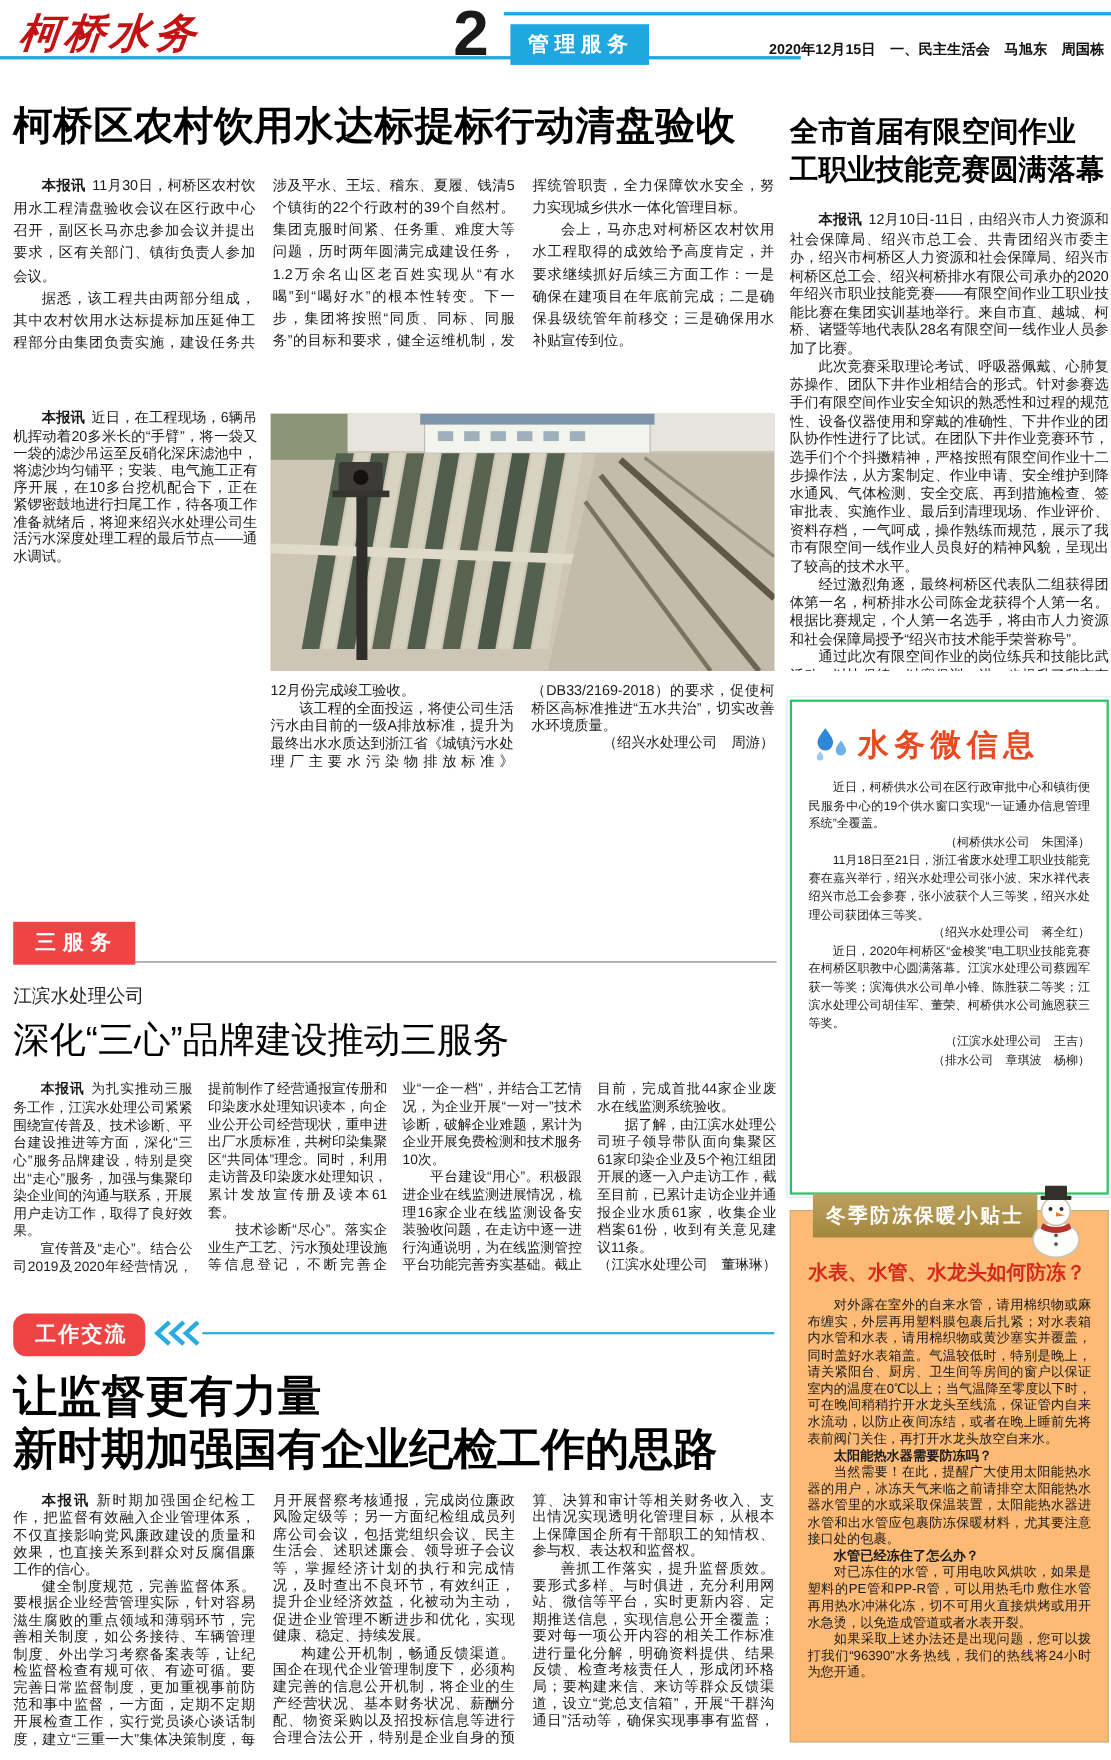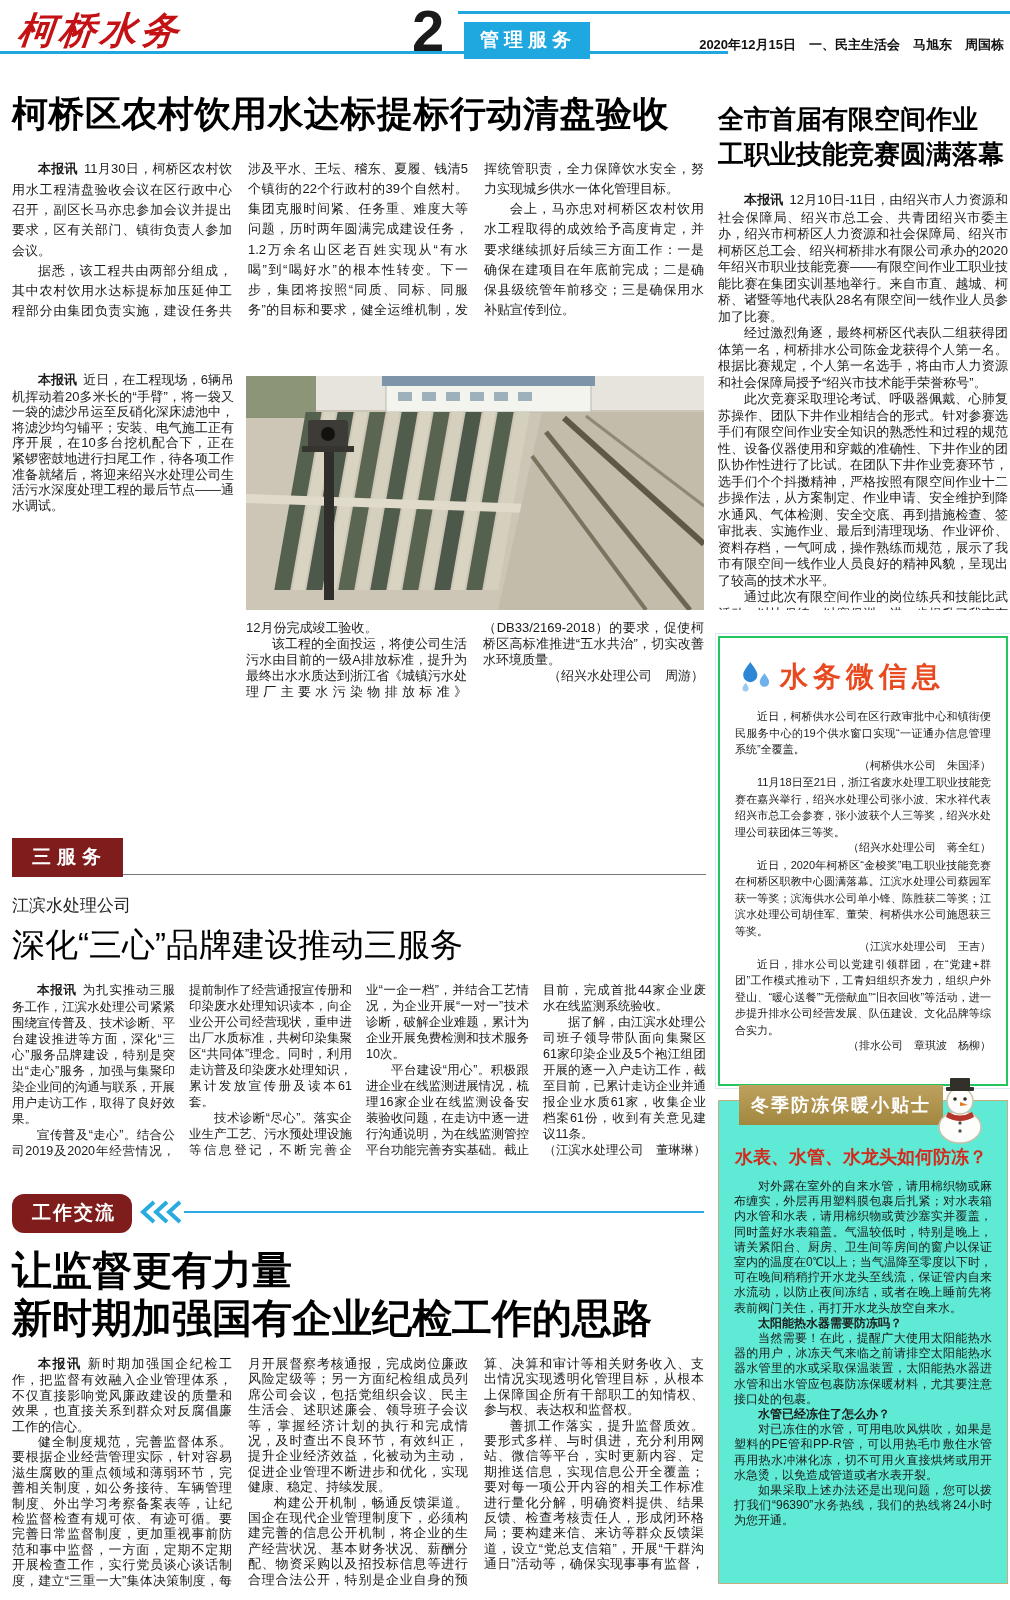--- a/index.html
+++ b/index.html
@@ -46,21 +46,21 @@
   .a2-left { position:absolute; left:0; top:2px; width:222px; height:344px; overflow:hidden; font-size:13px; line-height:15.6px; }
   .a2-photo { position:absolute; left:234px; top:6px; width:458px; height:234px; background:#cdc6b7; }
   .a2-photo svg { display:block; width:100%; height:100%; }
   .a2-below { position:absolute; left:234px; top:250px; width:458px; height:96px; column-count:2; column-gap:16px; overflow:hidden; font-size:13px; line-height:16px; }
 
   
   .s3 { position:absolute; left:12px; top:838px; width:694px; }
   .s3-tagrow { position:relative; height:38px; }
   .s3-rule { position:absolute; left:0; right:0; top:36px; height:1px; background:#777; }
   .red-tag {
-    position:absolute; left:0; top:0; background:#7f1d1d; color:#fff;
+    position:absolute; left:0; top:0; background:#ef4444; color:#fff;
     font-size:19px; font-weight:bold; letter-spacing:6px; padding:6px 16px 7px 20px;
   }
   .s3-kicker { margin-top:18px; font-size:17px; color:#222; }
   .s3-title { margin-top:6px; font-size:33px; font-weight:400; color:#000; }
   .s3-body { margin-top:14px; height:198px; column-count:4; column-gap:14px; overflow:hidden; font-size:12.5px; line-height:16px; }
 
   
   .wx { position:absolute; left:12px; top:1194px; width:692px; }
   .wx-tagrow { position:relative; height:38px; }
   .wx-chevrons { position:absolute; left:128px; top:6px; }
@@ -74,21 +74,21 @@
     border:2px solid #22c55e; outline:1px solid #d9e8f3; outline-offset:2px; background:#fff;
   }
   .wb-titlerow { display:flex; align-items:center; gap:8px; margin:20px 16px 12px 18px; }
   .wb-title { font-size:28px; font-weight:900; color:#e8491f; letter-spacing:5px; }
   .wb-items { margin:0 15px; font-size:11px; line-height:16.5px; height:356px; overflow:hidden; }
   .wb-items p { margin:0; text-indent:2em; text-align:justify; }
 
   
   .wtb {
     position:absolute; left:718px; top:1100px; width:290px; height:484px;
-    border:1px solid #c5ae7e; background:#5eead4;
+    border:1px solid #c5ae7e; background:#fdba74;
   }
   .wtb-tag {
     position:absolute; left:20px; top:-16px; background:linear-gradient(#bda15e,#a2873f);
     color:#fff; font-size:18px; font-weight:bold; letter-spacing:2px; padding:8px 12px;
   }
   .wtb-snowman { position:absolute; right:14px; top:-26px; width:66px; height:70px; }
   .wtb-title { margin:44px 16px 10px; font-size:18px; font-weight:900; color:#d42a1d; }
   .wtb-body { margin:0 15px; font-size:12px; line-height:15.2px; height:378px; overflow:hidden; }
   .wtb-body p { margin:0; text-indent:2em; text-align:justify; }
   .wtb-q { font-weight:bold; }
@@ -117,22 +117,22 @@
     </div>
   </div>
 
   <div class="comp">
     <h2 class="comp-title">
       <span>全市首届有限空间作业</span><br>
       <span>工职业技能竞赛圆满落幕</span>
     </h2>
     <div class="comp-body body-text">
       <p><b class="lead">本报讯</b><span>12月10日-11日，由绍兴市人力资源和社会保障局、绍兴市总工会、共青团绍兴市委主办，绍兴市柯桥区人力资源和社会保障局、绍兴市柯桥区总工会、绍兴柯桥排水有限公司承办的2020年绍兴市职业技能竞赛——有限空间作业工职业技能比赛在集团实训基地举行。来自市直、越城、柯桥、诸暨等地代表队28名有限空间一线作业人员参加了比赛。</span></p>
+      <p>此次竞赛采取理论考试、呼吸器佩戴、心肺复苏操作、团队下井作业相结合的形式。针对参赛选手们有限空间作业安全知识的熟悉性和过程的规范性、设备仪器使用和穿戴的准确性、下井作业的团队协作性进行了比试。在团队下井作业竞赛环节，选手们个个抖擞精神，严格按照有限空间作业十二步操作法，从方案制定、作业申请、安全维护到降水通风、气体检测、安全交底、再到措施检查、签审批表、实施作业、最后到清理现场、作业评价、资料存档，一气呵成，操作熟练而规范，展示了我市有限空间一线作业人员良好的精神风貌，呈现出了较高的技术水平。</p>
       <p>经过激烈角逐，最终柯桥区代表队二组获得团体第一名，柯桥排水公司陈金龙获得个人第一名。根据比赛规定，个人第一名选手，将由市人力资源和社会保障局授予“绍兴市技术能手荣誉称号”。</p>
-      <p>此次竞赛采取理论考试、呼吸器佩戴、心肺复苏操作、团队下井作业相结合的形式。针对参赛选手们有限空间作业安全知识的熟悉性和过程的规范性、设备仪器使用和穿戴的准确性、下井作业的团队协作性进行了比试。在团队下井作业竞赛环节，选手们个个抖擞精神，严格按照有限空间作业十二步操作法，从方案制定、作业申请、安全维护到降水通风、气体检测、安全交底、再到措施检查、签审批表、实施作业、最后到清理现场、作业评价、资料存档，一气呵成，操作熟练而规范，展示了我市有限空间一线作业人员良好的精神风貌，呈现出了较高的技术水平。</p>
       <p>通过此次有限空间作业的岗位练兵和技能比武活动，以比促练，以赛促训，进一步提升了我市有限空间作业职业技能水平。</p>
 
     </div>
   </div>
 
   <div class="a2">
     <div class="a2-grid">
       <div class="a2-left body-text">
         <p><b class="lead">本报讯</b><span>近日，在工程现场，6辆吊机挥动着20多米长的“手臂”，将一袋又一袋的滤沙吊运至反硝化深床滤池中，将滤沙均匀铺平；安装、电气施工正有序开展，在10多台挖机配合下，正在紧锣密鼓地进行扫尾工作，待各项工作准备就绪后，将迎来绍兴水处理公司生活污水深度处理工程的最后节点——通水调试。</span></p>
       </div>
@@ -235,21 +235,20 @@
       </svg>
       <span class="wb-title">水务微信息</span>
     </div>
     <div class="wb-items">
       <p class="item-text">近日，柯桥供水公司在区行政审批中心和镇街便民服务中心的19个供水窗口实现“一证通办信息管理系统”全覆盖。</p>
       <p class="byline">（柯桥供水公司　朱国泽）</p>
       <p class="item-text">11月18日至21日，浙江省废水处理工职业技能竞赛在嘉兴举行，绍兴水处理公司张小波、宋水祥代表绍兴市总工会参赛，张小波获个人三等奖，绍兴水处理公司获团体三等奖。</p>
       <p class="byline">（绍兴水处理公司　蒋全红）</p>
       <p class="item-text">近日，2020年柯桥区“金梭奖”电工职业技能竞赛在柯桥区职教中心圆满落幕。江滨水处理公司蔡园军获一等奖；滨海供水公司单小锋、陈胜获二等奖；江滨水处理公司胡佳军、董荣、柯桥供水公司施恩获三等奖。</p>
       <p class="byline">（江滨水处理公司　王吉）</p>
-      <p class="item-text">近日，排水公司以党建引领群团，在“党建+群团”工作模式推动下，工青妇组织齐发力，组织户外登山、“暖心送餐”“无偿献血”“旧衣回收”等活动，进一步提升排水公司经营发展、队伍建设、文化品牌等综合实力。</p>
       <p class="byline">（排水公司　章琪波　杨柳）</p>
     </div>
   </div>
 
   <div class="wtb">
     <div class="wtb-tag">冬季防冻保暖小贴士</div>
     <svg class="wtb-snowman" viewBox="0 0 66 70">
       <ellipse cx="33" cy="52" rx="21" ry="16" fill="#fdfdfb" stroke="#c9c2ae" stroke-width="1.5"></ellipse>
       <circle cx="33" cy="26" r="13" fill="#fdfdfb" stroke="#c9c2ae" stroke-width="1.5"></circle>
       <rect x="23" y="3" width="20" height="11" rx="1" fill="#33302c"></rect>

